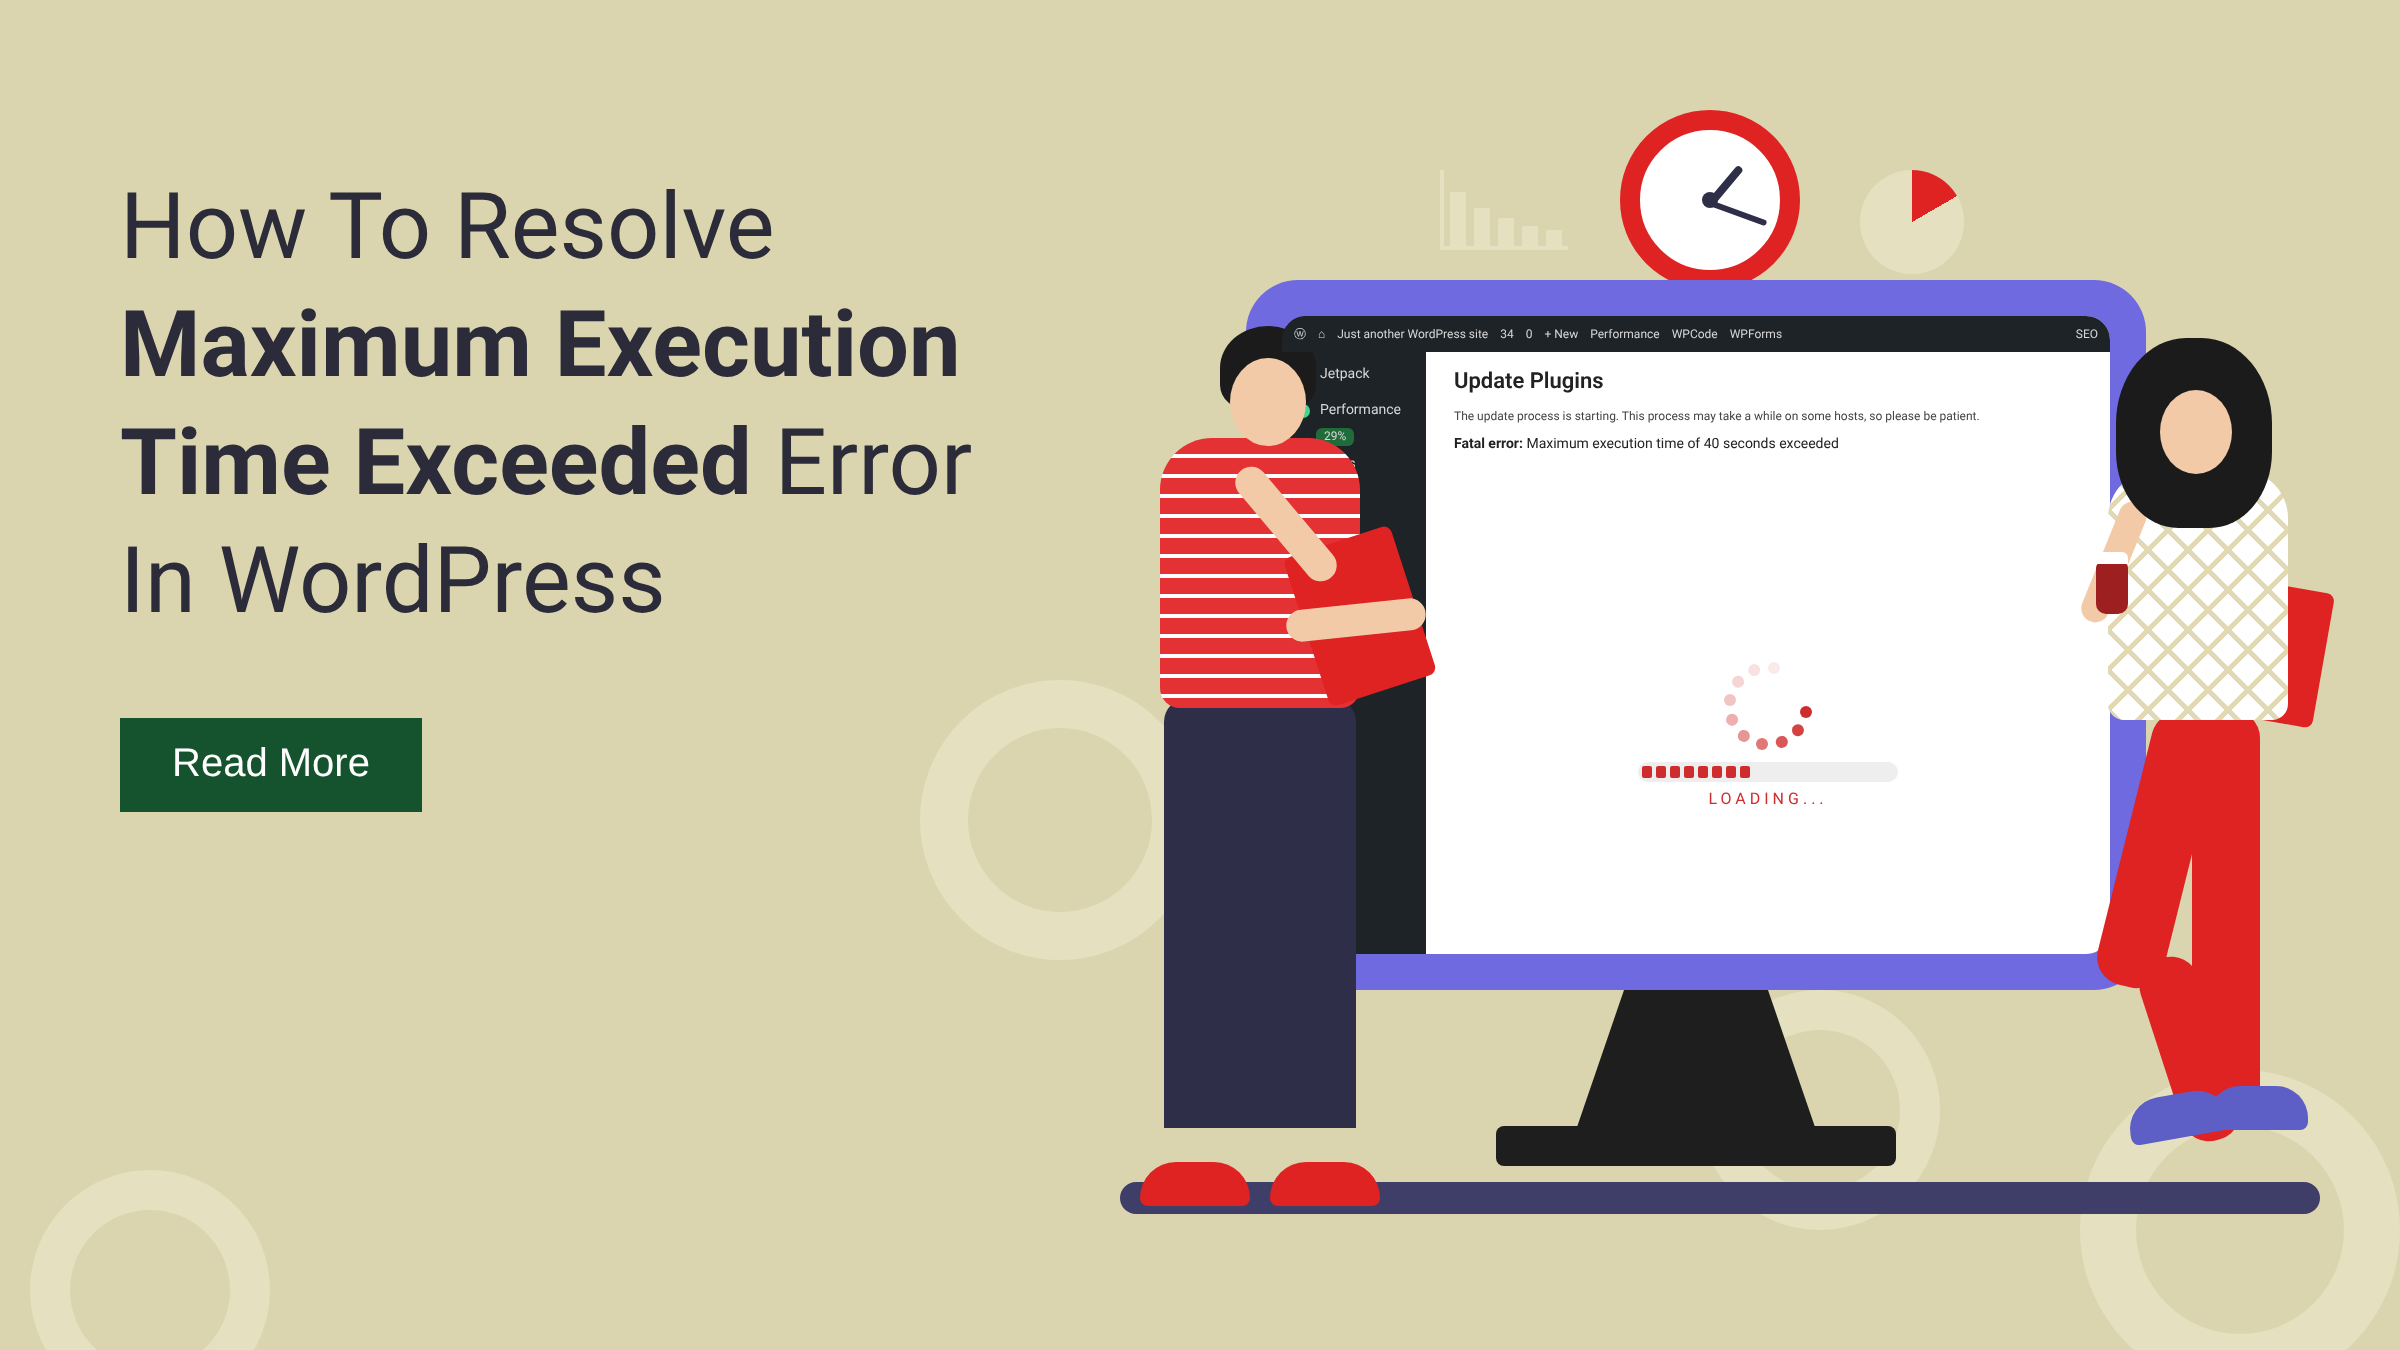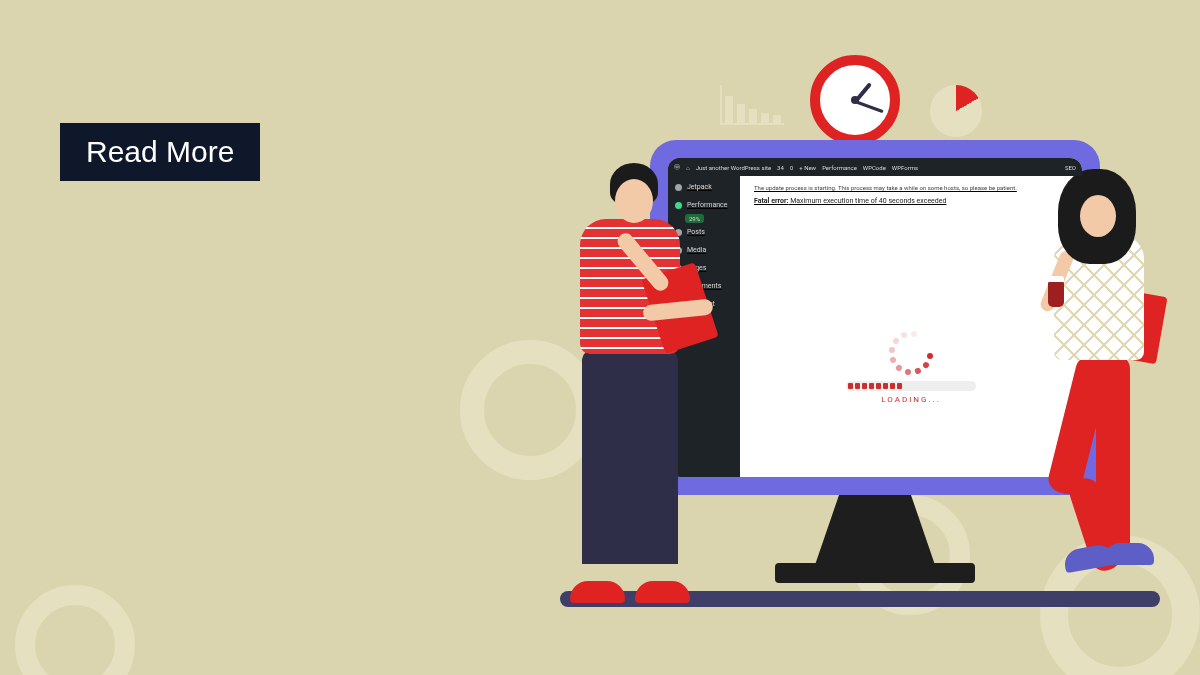--- a/index.html
+++ b/index.html
@@ -23,23 +23,23 @@
     font-size: 46px;
     line-height: 1.28;
     color: #2b2b3a;
     font-weight: 400;
   }
   .headline .bold { font-weight: 700; }
 
   .read-more-btn {
     margin-top: 38px;
     display: inline-block;
-    background: #0f172a;
+    background: #14532d;
     color: #fff;
-    font-size: 30px;
+    font-size: 20px;
     padding: 12px 26px;
     border: none;
     cursor: pointer;
   }
 
   
   .donut {
     position: absolute;
     border-radius: 50%;
     border: 24px solid #e5e0bf;
@@ -56,24 +56,23 @@
     bottom: 68px;
     width: 600px;
     height: 16px;
     background: #3e3e68;
     border-radius: 10px;
   }
 
   
   .monitor-wrap {
     position: absolute;
-    left: 650px;
+    left: 623px;
     top: 140px;
     width: 450px;
-    text-decoration: underline;
   }
   .monitor-body {
     width: 450px;
     height: 355px;
     background: #6f6ae0;
     border-radius: 26px;
     padding: 18px;
   }
   .monitor-stand {
     width: 120px;
@@ -379,20 +378,23 @@
 </style>
 </head>
 <body>
 
 <div class="donut d1"></div>
 <div class="donut d2"></div>
 <div class="donut d3"></div>
 <div class="donut d4"></div>
 
 <div class="left-panel">
+  <h1 class="headline">
+    <span>How To Resolve </span><span class="bold">Maximum Execution Time Exceeded</span><span> Error In WordPress</span>
+  </h1>
   <button class="read-more-btn">Read More</button>
 </div>
 
 <div class="mini-bars">
   <span style="height:70%"></span>
   <span style="height:50%"></span>
   <span style="height:36%"></span>
   <span style="height:26%"></span>
   <span style="height:20%"></span>
 </div>
@@ -446,20 +448,21 @@
             <span class="dot"></span>
             <span>Comments</span>
           </div>
         <div class="sb-item">
             <span class="dot"></span>
             <span>MailPoet</span>
           </div>
       </div>
 
       <div class="wp-main">
+        <h4>Update Plugins</h4>
         <p class="msg">The update process is starting. This process may take a while on some hosts, so please be patient.</p>
         <p class="fatal"><b>Fatal error:</b><span> Maximum execution time of 40 seconds exceeded</span></p>
 
         <div class="spinner-area">
           <div class="circ-spinner">
             <span style="transform:rotate(0deg) translate(16px);opacity:1"></span>
             <span style="transform:rotate(30deg) translate(16px);opacity:.9"></span>
             <span style="transform:rotate(60deg) translate(16px);opacity:.8"></span>
             <span style="transform:rotate(90deg) translate(16px);opacity:.65"></span>
             <span style="transform:rotate(120deg) translate(16px);opacity:.5"></span>

